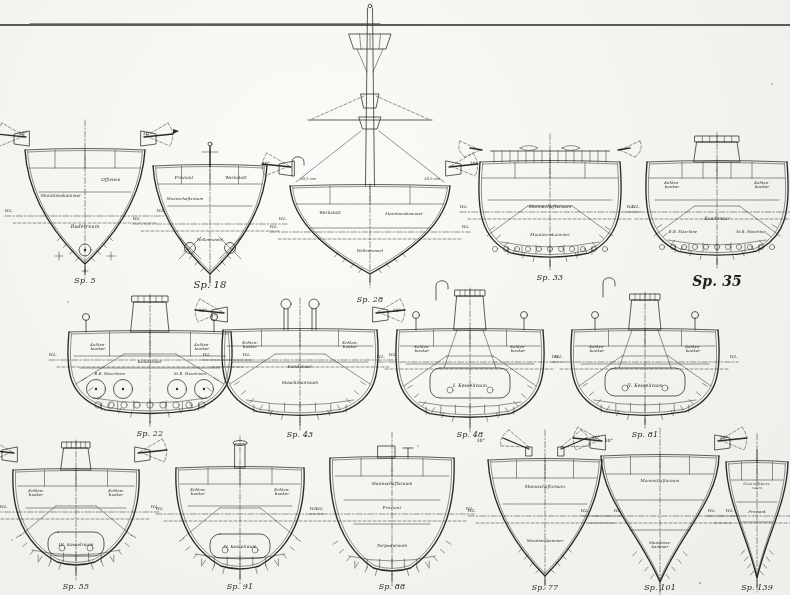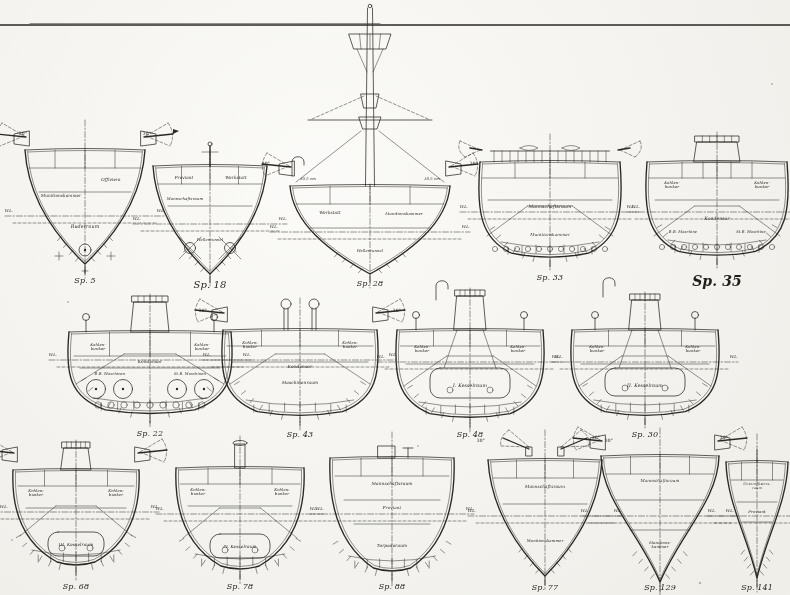--- a/index.html
+++ b/index.html
@@ -1043,21 +1043,21 @@
       <div class="angle-mark" style="left: 147px; top: 134px; font-size: 4.5px;">30°</div>
       <div style="left: 9px; top: 211px; font-size: 3.8px;">W.L.</div>
       <div style="left: 161px; top: 211px; font-size: 3.8px;">W.L.</div>
       <div class="caption" style="left: 210px; top: 285px; font-size: 10px;">Sp. 18</div>
       <div style="left: 184px; top: 178px; font-size: 4.2px;">Proviant</div>
       <div style="left: 236px; top: 178px; font-size: 4.2px;">Werkstatt</div>
       <div style="left: 185px; top: 199px; font-size: 3.8px;">Mannschaftsraum</div>
       <div style="left: 210px; top: 240px; font-size: 3.8px;">Wellentunnel</div>
       <div style="left: 137px; top: 219px; font-size: 3.8px;">W.L.</div>
       <div style="left: 283px; top: 219px; font-size: 3.8px;">W.L.</div>
-      <div class="caption" style="left: 370px; top: 284px; font-size: 8px;">Sp. 28</div>
+      <div class="caption" style="left: 370px; top: 300px; font-size: 8px;">Sp. 28</div>
       <div style="left: 330px; top: 213px; font-size: 4.2px;">Werkstatt</div>
       <div style="left: 404px; top: 214px; font-size: 3.9px;">Munitionskammer</div>
       <div style="left: 370px; top: 251px; font-size: 3.8px;">Wellentunnel</div>
       <div class="angle-mark" style="left: 266px; top: 164px; font-size: 4.5px;">30°</div>
       <div class="angle-mark" style="left: 474px; top: 164px; font-size: 4.5px;">30°</div>
       <div style="left: 308px; top: 179px; font-size: 3.8px;">10,5 cm</div>
       <div style="left: 432px; top: 179px; font-size: 3.8px;">10,5 cm</div>
       <div style="left: 274px; top: 227px; font-size: 3.8px;">W.L.</div>
       <div style="left: 466px; top: 227px; font-size: 3.8px;">W.L.</div>
       <div class="caption" style="left: 550px; top: 278px; font-size: 8px;">Sp. 33</div>
@@ -1096,64 +1096,64 @@
       <div style="left: 207px; top: 355px; font-size: 3.8px;">W.L.</div>
       <div style="left: 393px; top: 355px; font-size: 3.8px;">W.L.</div>
       <div class="caption" style="left: 470px; top: 435px; font-size: 8px;">Sp. 48</div>
       <div style="left: 422px; top: 349px; font-size: 3.9px;">Kohlen-
 bunker</div>
       <div style="left: 518px; top: 349px; font-size: 3.9px;">Kohlen-
 bunker</div>
       <div style="left: 470px; top: 386px; font-size: 4.7px;">I. Kesselraum</div>
       <div style="left: 381px; top: 357px; font-size: 3.8px;">W.L.</div>
       <div style="left: 559px; top: 357px; font-size: 3.8px;">W.L.</div>
-      <div class="caption" style="left: 645px; top: 435px; font-size: 8px;">Sp. 30</div>
+      <div class="caption" style="left: 645px; top: 435px; font-size: 8px;">Sp. 81</div>
       <div style="left: 597px; top: 349px; font-size: 3.9px;">Kohlen-
 bunker</div>
       <div style="left: 693px; top: 349px; font-size: 3.9px;">Kohlen-
 bunker</div>
       <div style="left: 645px; top: 386px; font-size: 4.7px;">II. Kesselraum</div>
       <div style="left: 556px; top: 357px; font-size: 3.8px;">W.L.</div>
       <div style="left: 734px; top: 357px; font-size: 3.8px;">W.L.</div>
-      <div class="caption" style="left: 76px; top: 587px; font-size: 8px;">Sp. 68</div>
+      <div class="caption" style="left: 76px; top: 587px; font-size: 8px;">Sp. 55</div>
       <div style="left: 36px; top: 493px; font-size: 3.8px;">Kohlen-
 bunker</div>
       <div style="left: 116px; top: 493px; font-size: 3.8px;">Kohlen-
 bunker</div>
       <div style="left: 76px; top: 545px; font-size: 4.3px;">III. Kesselraum</div>
       <div style="left: 4px; top: 507px; font-size: 3.8px;">W.L.</div>
       <div style="left: 155px; top: 507px; font-size: 3.8px;">W.L.</div>
-      <div class="caption" style="left: 240px; top: 587px; font-size: 8px;">Sp. 78</div>
+      <div class="caption" style="left: 240px; top: 587px; font-size: 8px;">Sp. 91</div>
       <div style="left: 198px; top: 492px; font-size: 3.8px;">Kohlen-
 bunker</div>
       <div style="left: 282px; top: 492px; font-size: 3.8px;">Kohlen-
 bunker</div>
       <div style="left: 240px; top: 547px; font-size: 4.3px;">IV. Kesselraum</div>
       <div style="left: 160px; top: 509px; font-size: 3.8px;">W.L.</div>
       <div style="left: 320px; top: 509px; font-size: 3.8px;">W.L.</div>
       <div class="caption" style="left: 392px; top: 587px; font-size: 8px;">Sp. 88</div>
       <div style="left: 392px; top: 484px; font-size: 4.3px;">Mannschaftsraum</div>
       <div style="left: 392px; top: 508px; font-size: 4.1px;">Proviant</div>
       <div style="left: 392px; top: 546px; font-size: 4.3px;">Torpedoraum</div>
       <div style="left: 314px; top: 509px; font-size: 3.8px;">W.L.</div>
       <div style="left: 470px; top: 509px; font-size: 3.8px;">W.L.</div>
       <div class="caption" style="left: 545px; top: 588px; font-size: 8px;">Sp. 77</div>
       <div style="left: 545px; top: 487px; font-size: 4.2px;">Mannschaftsraum</div>
       <div style="left: 545px; top: 541px; font-size: 3.8px;">Munitionskammer</div>
       <div class="angle-mark" style="left: 481px; top: 441px; font-size: 4.5px;">30°</div>
       <div class="angle-mark" style="left: 609px; top: 441px; font-size: 4.5px;">30°</div>
       <div style="left: 472px; top: 511px; font-size: 3.8px;">W.L.</div>
       <div style="left: 618px; top: 511px; font-size: 3.8px;">W.L.</div>
-      <div class="caption" style="left: 660px; top: 588px; font-size: 8px;">Sp. 129</div>
+      <div class="caption" style="left: 660px; top: 588px; font-size: 8px;">Sp. 101</div>
       <div style="left: 660px; top: 481px; font-size: 4.1px;">Mannschaftsraum</div>
       <div style="left: 660px; top: 545px; font-size: 3.9px;">Munitions-
 kammer</div>
       <div class="angle-mark" style="left: 596px; top: 438px; font-size: 4.5px;">30°</div>
       <div class="angle-mark" style="left: 724px; top: 438px; font-size: 4.5px;">30°</div>
       <div style="left: 585px; top: 511px; font-size: 3.8px;">W.L.</div>
       <div style="left: 730px; top: 511px; font-size: 3.8px;">W.L.</div>
-      <div class="caption" style="left: 757px; top: 588px; font-size: 8px;">Sp. 141</div>
+      <div class="caption" style="left: 757px; top: 588px; font-size: 8px;">Sp. 139</div>
       <div style="left: 757px; top: 487px; font-size: 3.5px;">Unteroffiziers-
 raum</div>
       <div style="left: 757px; top: 512px; font-size: 3.9px;">Proviant</div>
       <div style="left: 712px; top: 511px; font-size: 3.8px;">W.L.</div>
     </div>
 </div>
 
 </body></html>

